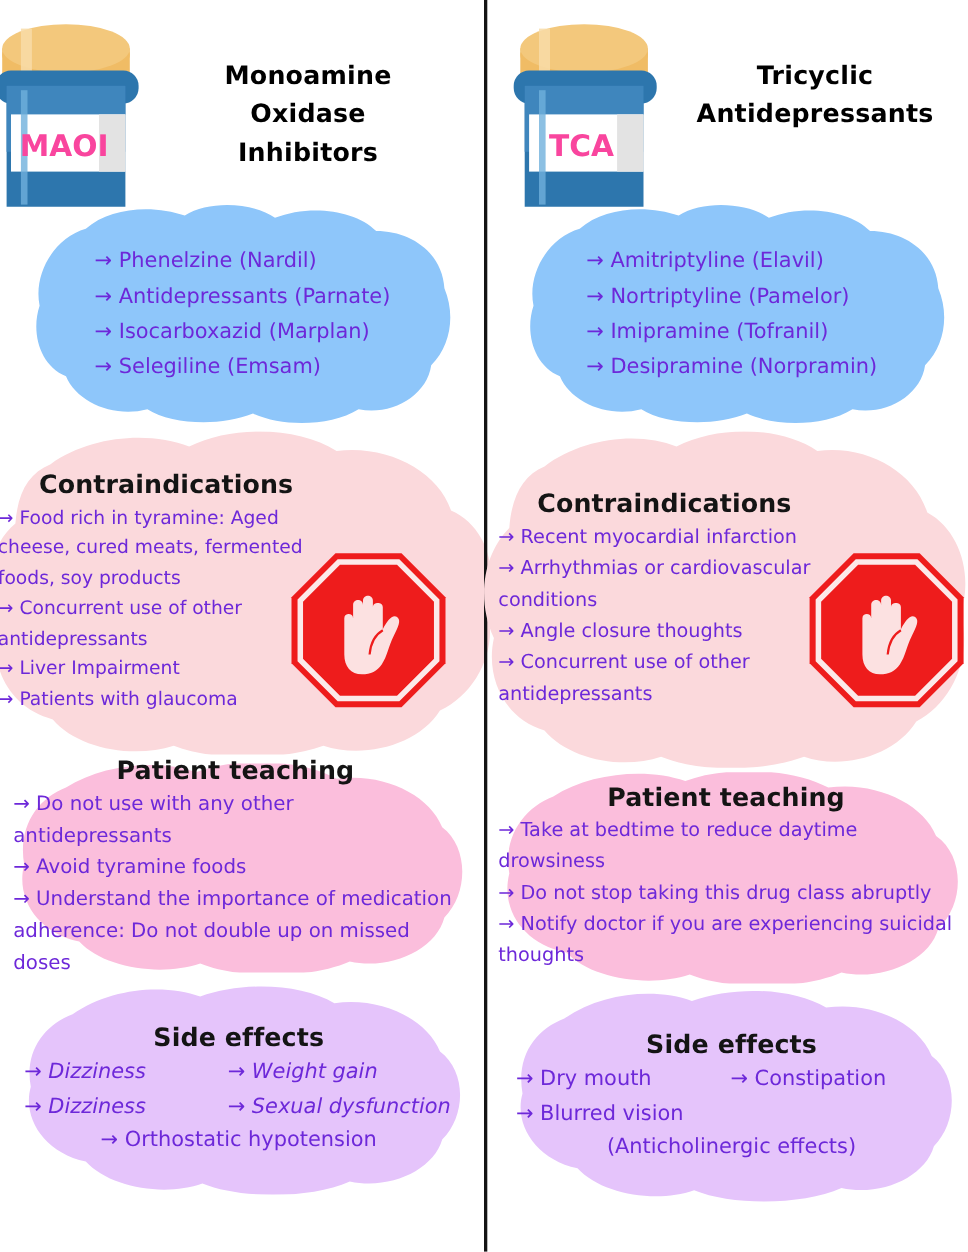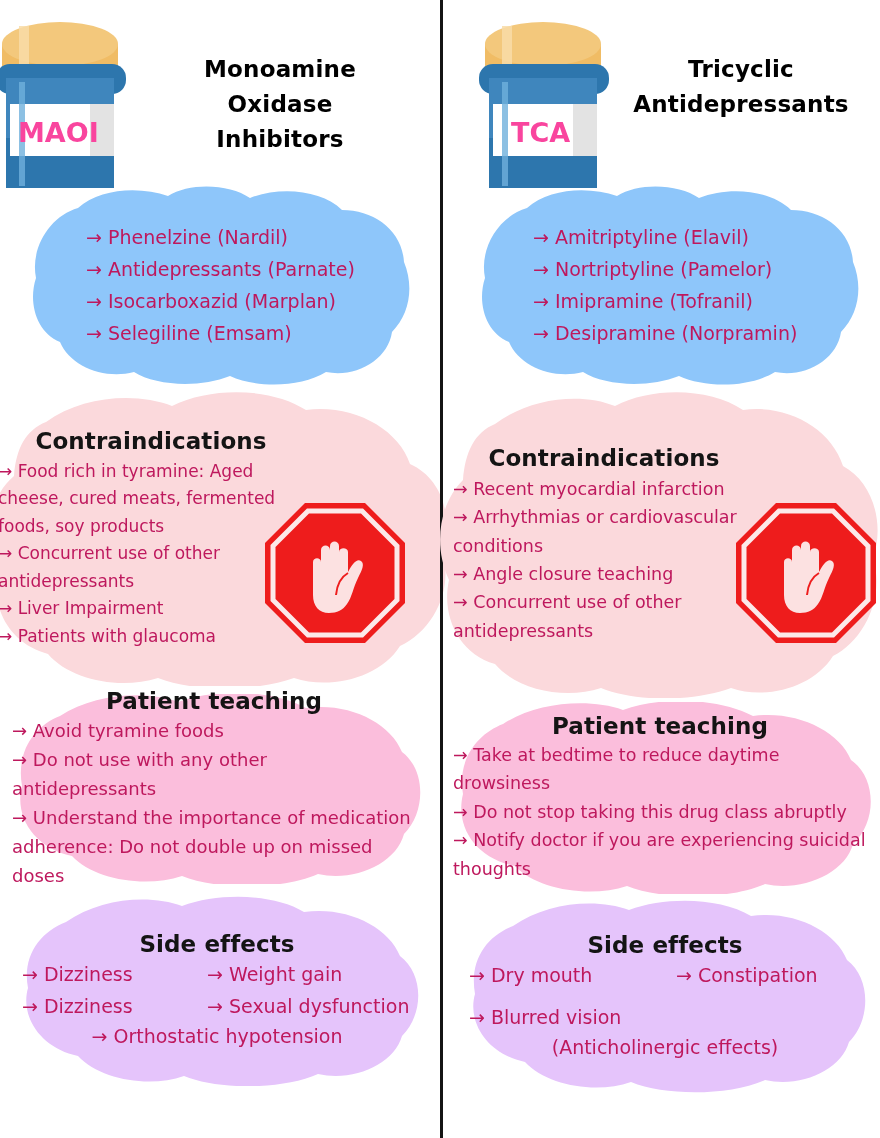--- a/index.html
+++ b/index.html
@@ -21,21 +21,21 @@
   
   .col { position:absolute; top:0; width:440px; height:1138px; }
   .col-left  { left:0; }
   .col-right { left:443px; width:437px; }
 
   
   .header { position:relative; height:195px; }
   .bottle { position:absolute; top:8px; }
   .bottle svg { display:block; }
   .col-left  .bottle { left:-12px; }
-  .col-right .bottle { left:28px; }
+  .col-right .bottle { left:16px; }
 
   .class-title {
     position:absolute; top:52px;
     width:240px;
     text-align:center;
     color:#000000;
     font-family:"DejaVu Sans", sans-serif;
     font-size:23px;
     font-weight:600;
     line-height:1.52;
@@ -60,21 +60,21 @@
   .blob-title {
     text-align:center;
     font-size:23px;
     font-weight:600;
     color:#141414;
     margin-bottom:2px;
     letter-spacing:0.1px;
   }
   .line {
     font-size:17.5px;
-    color:#be185d;
+    color:#6d28d9;
     line-height:1.52;
     white-space:nowrap;
   }
   .line.wrap { white-space:normal; }
 
   
   .drugs.blob { }
   .drugs .blob-inner { padding-left:56px; }
   .drugs .line { font-size:19px; line-height:1.68; }
 
@@ -118,22 +118,22 @@
   .r-drugs .blob-inner { padding-left:54px; }
 
   .l-contra .blob-inner { padding-left:12px; padding-right:150px; }
   .r-contra .blob-inner { padding-left:16px; padding-right:130px; }
   .r-contra .line { font-size:17.5px; }
 
   .l-teaching .blob-inner { padding-left:6px; }
   .r-teaching .blob-inner { padding-left:6px; }
   .r-teaching .line { font-size:17.5px; }
 
-  .l-side .se-grid { grid-template-columns: 185px 1fr; }
-  .r-side .se-grid { grid-template-columns: 195px 1fr; gap: 12px; }
+  .l-side .se-grid { grid-template-columns: 185px 1fr; font-style: italic; }
+  .r-side .se-grid { grid-template-columns: 195px 1fr; }
 </style>
 </head>
 <body>
 
 <div class="page">
 
   <div class="col col-left">
 
     <div class="header">
 
@@ -207,22 +207,22 @@
       <div class="blob-bg">
         <svg viewBox="0 0 420 190" preserveAspectRatio="none">
           <path fill="#FBBEDC" d="M54,22 C88,0 140,-4 172,8 C210,-6 268,-4 300,14
             C342,8 384,28 396,58 C420,76 420,118 398,140 C390,170 348,188 312,180
             C276,196 210,196 176,182 C140,194 88,186 66,162 C28,154 8,122 16,92
             C10,58 28,32 54,22 Z"></path>
         </svg>
       </div>
       <div class="blob-inner">
         <div class="blob-title">Patient teaching</div>
+        <div class="line wrap">→ Do not use with any other antidepressants</div>
         <div class="line wrap">→ Avoid tyramine foods</div>
-        <div class="line wrap">→ Do not use with any other antidepressants</div>
         <div class="line wrap">→ Understand the importance of medication adherence: Do not double up on missed doses</div>
       </div>
     </div>
 
     <div class="blob side l-side">
       <div class="blob-bg">
         <svg viewBox="0 0 418 190" preserveAspectRatio="none">
           <path fill="#E5C4FB" d="M58,26 C92,2 142,-2 174,10 C212,-4 266,-2 296,16
             C338,10 380,30 392,60 C416,78 416,118 394,140 C386,168 346,186 310,178
             C274,194 210,194 176,180 C142,192 92,184 70,160 C32,152 12,120 20,92
@@ -289,21 +289,21 @@
             C350,12 394,36 406,74 C436,90 448,132 436,166 C448,204 428,248 396,264
             C376,296 328,308 294,296 C256,310 198,310 164,296 C128,308 80,298 58,272
             C22,262 4,224 12,188 C-4,154 2,112 26,88 C28,60 38,40 58,32 Z"></path>
         </svg>
       </div>
       <div class="blob-inner">
         <div class="blob-title">Contraindications</div>
         <div class="list">
           <div class="line wrap">→ Recent myocardial infarction</div>
           <div class="line wrap">→ Arrhythmias or cardiovascular conditions</div>
-          <div class="line wrap">→ Angle closure teaching</div>
+          <div class="line wrap">→ Angle closure thoughts</div>
           <div class="line wrap">→ Concurrent use of other antidepressants</div>
         </div>
       </div>
     </div>
 
     <div class="stop-sign r-stop">
       <svg width="146" height="146" viewBox="0 0 146 146">
         <polygon points="43,3 103,3 143,43 143,103 103,143 43,143 3,103 3,43" fill="#EE1C1C"></polygon>
         <polygon points="46,11 100,11 135,46 135,100 100,135 46,135 11,100 11,46" fill="none" stroke="#FCE9E9" stroke-width="5"></polygon>
         <path fill="#FCE1E1" d="M51,62 c0-5 8-5 8,0 l0,-12 c0-6 9-6 9,0 l0,-4

